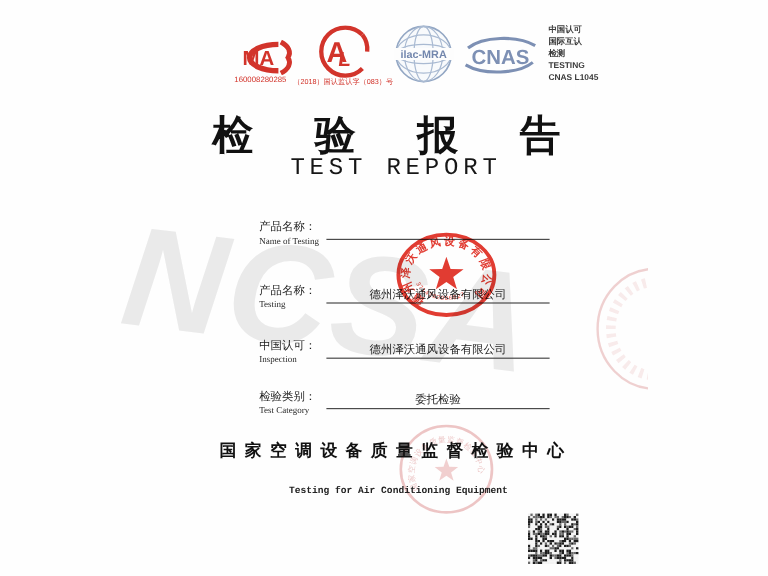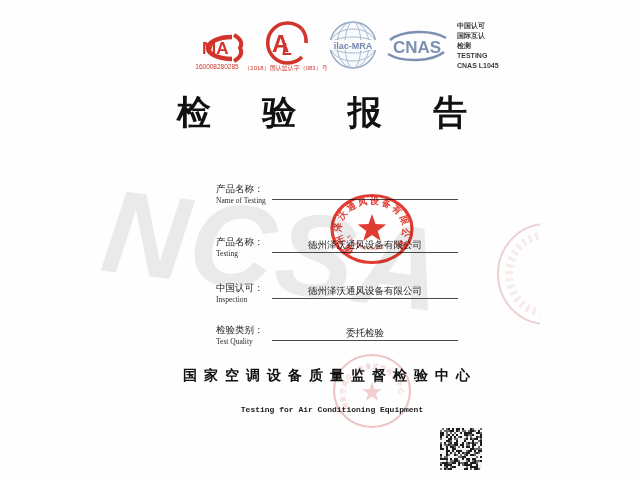--- a/index.html
+++ b/index.html
@@ -92,37 +92,38 @@
 
   <div class="abs accr">
     <div>中国认可</div>
     <div>国际互认</div>
     <div>检测</div>
     <div>TESTING</div>
     <div>CNAS L1045</div>
   </div>
 
   <div class="abs title-zh">检 验 报 告</div>
+  <div class="abs title-en">TEST REPORT</div>
 
   <div class="abs lbl-zh" style="top:183px;">产品名称：</div>
   <div class="abs lbl-en" style="top:196px;">Name of Testing</div>
   <div class="abs rule" style="top:199px;"></div>
 
   <div class="abs lbl-zh" style="top:236px;">产品名称：</div>
   <div class="abs lbl-en" style="top:249px;">Testing</div>
   <div class="abs val" style="top:239px;">德州泽沃通风设备有限公司</div>
   <div class="abs rule" style="top:252px;"></div>
 
   <div class="abs lbl-zh" style="top:282px;">中国认可：</div>
   <div class="abs lbl-en" style="top:295px;">Inspection</div>
   <div class="abs val" style="top:285px;">德州泽沃通风设备有限公司</div>
   <div class="abs rule" style="top:298px;"></div>
 
   <div class="abs lbl-zh" style="top:324px;">检验类别：</div>
-  <div class="abs lbl-en" style="top:337px;">Test Quality</div>
+  <div class="abs lbl-en" style="top:337px;">Test Category</div>
   <div class="abs val" style="top:327px;">委托检验</div>
   <div class="abs rule" style="top:340px;"></div>
 
   <div class="abs footer-zh">国家空调设备质量监督检验中心</div>
   <div class="abs footer-en" style="top:405px;">Testing for Air Conditioning Equipment</div>
 
   <svg class="abs stamp-main" width="128" height="122" viewBox="0 0 128 122">
     <ellipse cx="64" cy="59" rx="40" ry="33.5" fill="none" stroke="#e02b20" stroke-width="3.2"></ellipse>
     <polygon points="64,44 67.5,54.1 78.3,54.4 69.7,60.9 72.8,71.1 64,65 55.2,71.1 58.3,60.9 49.7,54.4 60.5,54.1" fill="#e02b20"></polygon>
     <defs>

